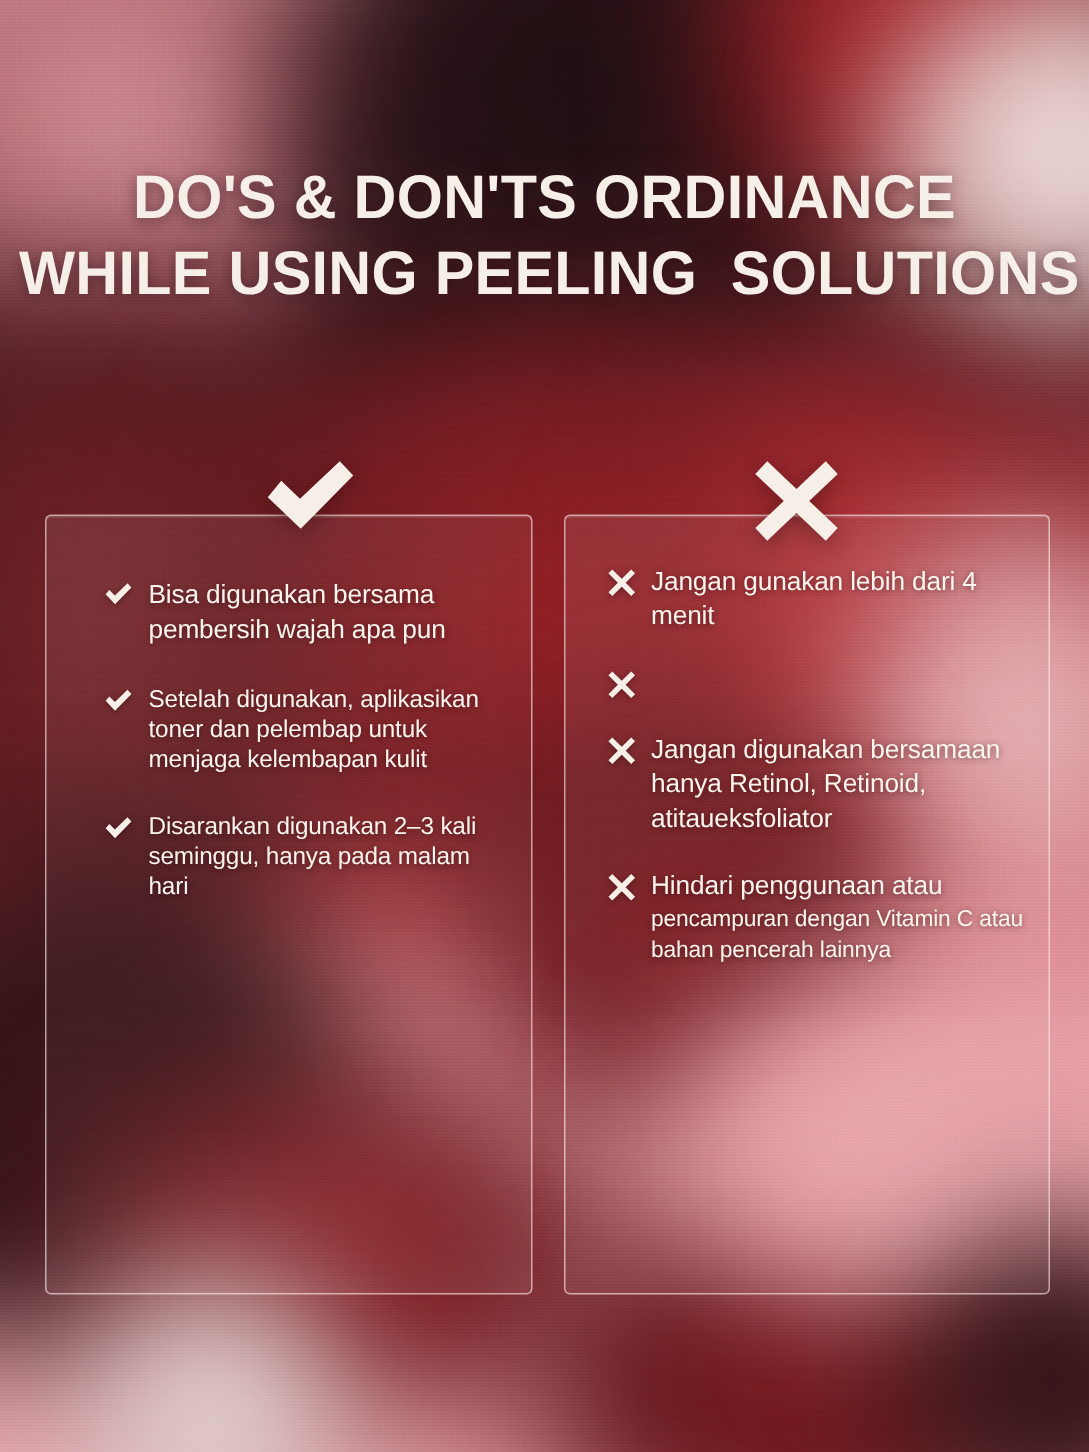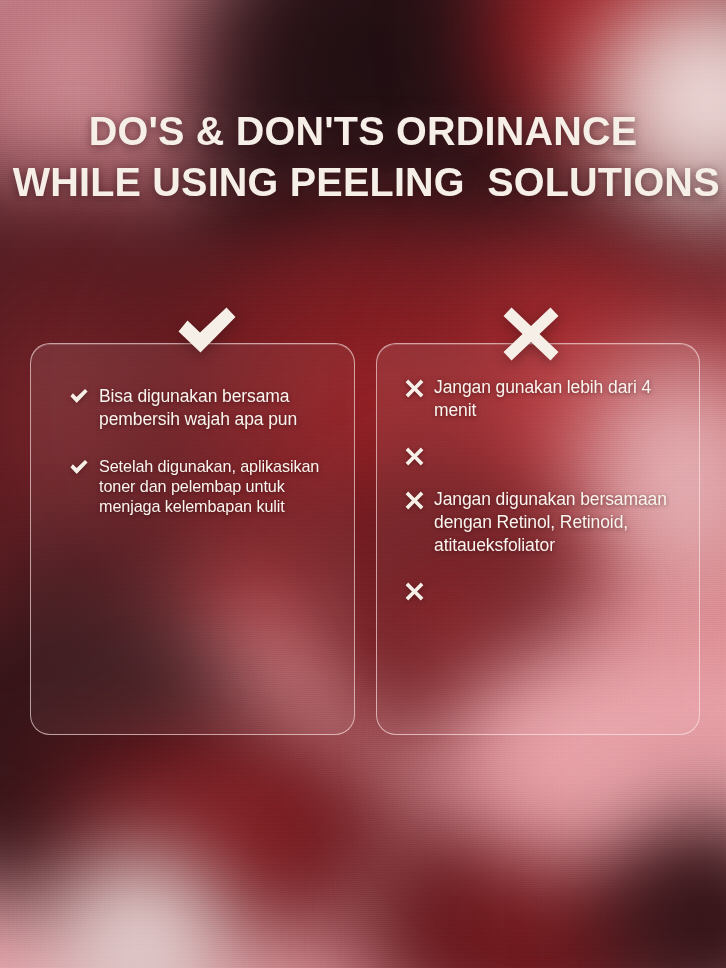--- a/index.html
+++ b/index.html
@@ -100,23 +100,23 @@
   
   .top-icon { position:absolute; z-index:4; }
   .top-icon svg { display:block; filter: drop-shadow(0 3px 7px rgba(50,10,14,.45)); }
   #check-top { left:176px; top:306px; }
   #cross-top { left:502px; top:306px; }
 
   
   .card {
     position:absolute;
     top:343px;
-    height:392px;
+    height:520px;
     border:1.4px solid rgba(255,235,235,.62);
-    border-radius:20px;
+    border-radius:4px;
     background: linear-gradient(150deg, rgba(255,230,230,.10) 0%, rgba(255,220,220,.045) 45%, rgba(255,230,230,.085) 100%);
     box-shadow: inset 0 1px 0 rgba(255,255,255,.18);
     z-index:3;
   }
   #card-do   { left:30px;  width:325px; }
   #card-dont { left:376px; width:324px; }
 
   .list {
     position:absolute;
     left:0; right:0; top:0;
@@ -195,20 +195,28 @@
 
       <li class="item sm">
         <span class="mark">
           <svg width="20" height="17" viewBox="0 0 20 17">
             <path d="M1.4 8.2 L3.9 5.3 L7.6 9.0 L16.0 0.9 L18.6 3.6 L7.7 14.9 Z" fill="#F6EFE8"></path>
           </svg>
         </span>
         <span class="txt">Setelah digunakan, aplikasikan toner dan pelembap untuk menjaga kelembapan kulit</span>
       </li>
 
+      <li class="item sm">
+        <span class="mark">
+          <svg width="20" height="17" viewBox="0 0 20 17">
+            <path d="M1.4 8.2 L3.9 5.3 L7.6 9.0 L16.0 0.9 L18.6 3.6 L7.7 14.9 Z" fill="#F6EFE8"></path>
+          </svg>
+        </span>
+        <span class="txt">Disarankan digunakan 2–3 kali seminggu, hanya pada malam hari</span>
+      </li>
 
     </ul>
   </div>
 
   <div class="card" id="card-dont">
     <ul class="list" id="list-dont">
 
       <li class="item">
         <span class="mark">
           <svg width="19" height="19" viewBox="0 0 19 19">
@@ -225,28 +233,32 @@
           </svg>
         </span>
       </li>
 
       <li class="item">
         <span class="mark">
           <svg width="19" height="19" viewBox="0 0 19 19">
             <path d="M3.2 0.6 L9.5 6.9 L15.8 0.6 L18.4 3.2 L12.1 9.5 L18.4 15.8 L15.8 18.4 L9.5 12.1 L3.2 18.4 L0.6 15.8 L6.9 9.5 L0.6 3.2 Z" fill="#F6EFE8"></path>
           </svg>
         </span>
-        <span class="txt">Jangan digunakan bersamaan dengan Retinol, Retinoid, atitaueksfoliator</span>
-      </li>
-
-      <li class="item">
-        <span class="mark">
-          <svg width="19" height="19" viewBox="0 0 19 19">
-            <path d="M3.2 0.6 L9.5 6.9 L15.8 0.6 L18.4 3.2 L12.1 9.5 L18.4 15.8 L15.8 18.4 L9.5 12.1 L3.2 18.4 L0.6 15.8 L6.9 9.5 L0.6 3.2 Z" fill="#F6EFE8"></path>
-          </svg>
+        <span class="txt">Jangan digunakan bersamaan hanya Retinol, Retinoid, atitaueksfoliator</span>
+      </li>
+
+      <li class="item">
+        <span class="mark">
+          <svg width="19" height="19" viewBox="0 0 19 19">
+            <path d="M3.2 0.6 L9.5 6.9 L15.8 0.6 L18.4 3.2 L12.1 9.5 L18.4 15.8 L15.8 18.4 L9.5 12.1 L3.2 18.4 L0.6 15.8 L6.9 9.5 L0.6 3.2 Z" fill="#F6EFE8"></path>
+          </svg>
+        </span>
+        <span class="txt">
+          <span>Hindari penggunaan atau</span>
+          <span class="sub">pencampuran dengan Vitamin C atau bahan pencerah lainnya</span>
         </span>
       </li>
 
 
     </ul>
   </div>
 
   <div class="top-icon" id="check-top">
     <svg width="62" height="52" viewBox="0 0 62 52">
       <path d="M2.5 25.5 L11.5 14.5 L24.0 26.5 L50.5 1.5 L59.5 11.0 L24.5 46.5 Z" fill="#F6EFE8"></path>

